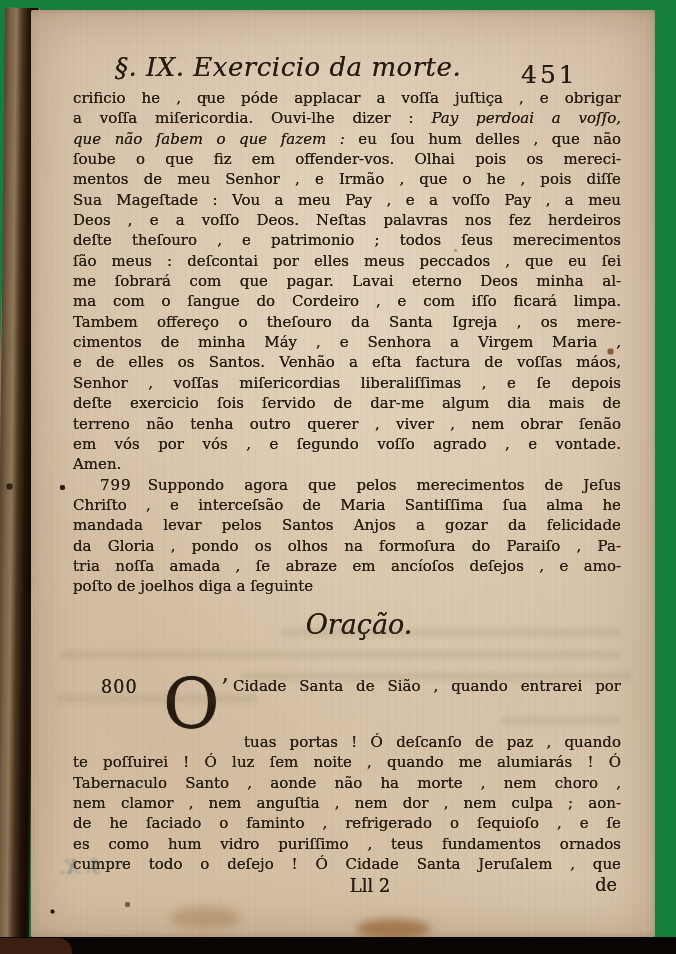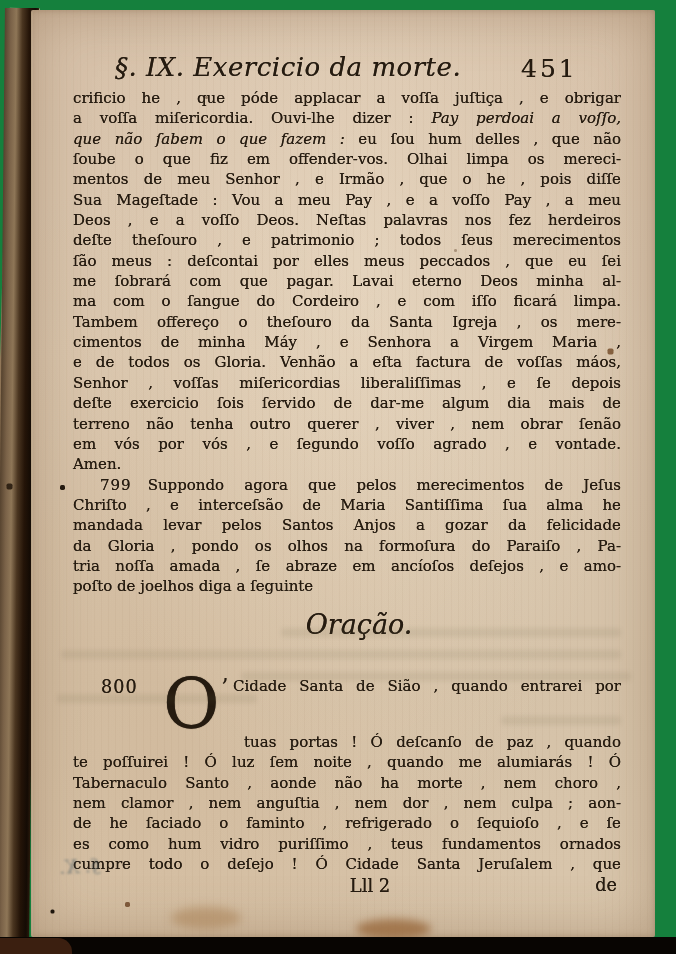--- a/index.html
+++ b/index.html
@@ -58,21 +58,21 @@
 
   
   .header{position:absolute;left:42px;top:42px;width:560px;height:36px;}
   .hd-title{
     position:absolute;left:42px;top:0;
     font-style:italic;font-size:26px;letter-spacing:0.5px;
     text-shadow:0 0 0.5px rgba(38,27,15,0.85);
     white-space:nowrap;
   }
   .hd-num{
-    position:absolute;left:448px;top:2px;
+    position:absolute;left:448px;top:8px;
     font-size:25px;letter-spacing:3px;
     text-shadow:0 0 0.5px rgba(38,27,15,0.85);
   }
   .textcol{position:absolute;left:42px;top:78px;width:548px;}
   .line{
     font-size:15px;line-height:20.35px;height:20.35px;
     text-align:justify;text-align-last:justify;
     text-shadow:0 0 0.45px rgba(38,27,15,0.9);
     overflow:visible;white-space:nowrap;
   }
@@ -148,31 +148,31 @@
       <span class="hd-title">§. IX. Exercicio da morte.</span>
       <span class="hd-num">451</span>
     </div>
 
     <div class="textcol">
 
       <div class="para1">
           <div class="line"><span>crificio he , que póde applacar a voſſa juſtiça , e obrigar</span></div>
           <div class="line"><span>a voſſa miſericordia. Ouvi-lhe dizer : </span><span class="it">Pay perdoai a voſſo,</span></div>
           <div class="line"><span class="it">que não ſabem o que fazem :</span><span> eu ſou hum delles , que não</span></div>
-          <div class="line"><span>ſoube o que fiz em offender-vos. Olhai limpa os mereci-</span></div>
+          <div class="line"><span>ſoube o que fiz em offender-vos. Olhai pois os mereci-</span></div>
           <div class="line"><span>mentos de meu Senhor , e Irmão , que o he , pois diſſe</span></div>
           <div class="line"><span>Sua Mageſtade : Vou a meu Pay , e a voſſo Pay , a meu</span></div>
           <div class="line"><span>Deos , e a voſſo Deos. Neſtas palavras nos fez herdeiros</span></div>
           <div class="line"><span>deſte theſouro , e patrimonio ; todos ſeus merecimentos</span></div>
           <div class="line"><span>ſão meus : deſcontai por elles meus peccados , que eu ſei</span></div>
           <div class="line"><span>me ſobrará com que pagar. Lavai eterno Deos minha al-</span></div>
           <div class="line"><span>ma com o ſangue do Cordeiro , e com iſſo ficará limpa.</span></div>
           <div class="line"><span>Tambem offereço o theſouro da Santa Igreja , os mere-</span></div>
           <div class="line"><span>cimentos de minha Máy , e Senhora a Virgem Maria ,</span></div>
-          <div class="line"><span>e de todos os Gloria. Venhão a eſta factura de voſſas máos,</span></div>
+          <div class="line"><span>e de elles os Santos. Venhão a eſta factura de voſſas máos,</span></div>
           <div class="line"><span>Senhor , voſſas miſericordias liberaliſſimas , e ſe depois</span></div>
           <div class="line"><span>deſte exercicio ſois ſervido de dar-me algum dia mais de</span></div>
           <div class="line"><span>terreno não tenha outro querer , viver , nem obrar ſenão</span></div>
           <div class="line"><span>em vós por vós , e ſegundo voſſo agrado , e vontade.</span></div>
           <div class="line last"><span>Amen.</span></div>
         </div>
 
       <div class="para2">
           <div class="line"><span class="pnum">799</span><span>Suppondo agora que pelos merecimentos de Jeſus</span></div>
           <div class="line"><span>Chriſto , e interceſsão de Maria Santiſſima ſua alma he</span></div>

